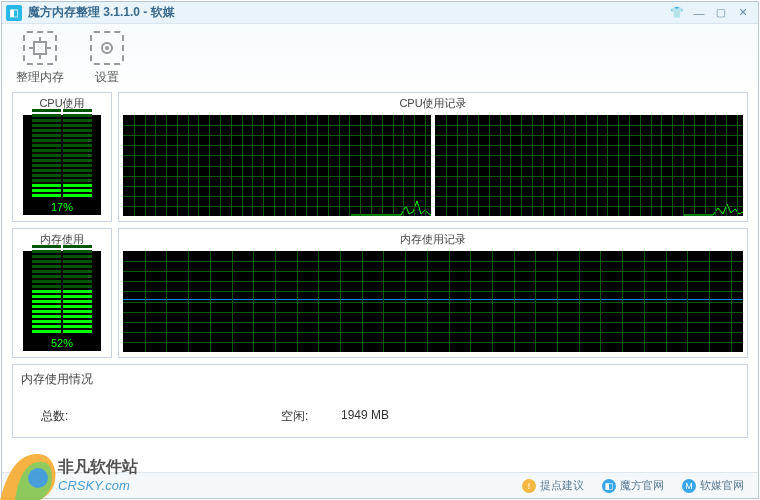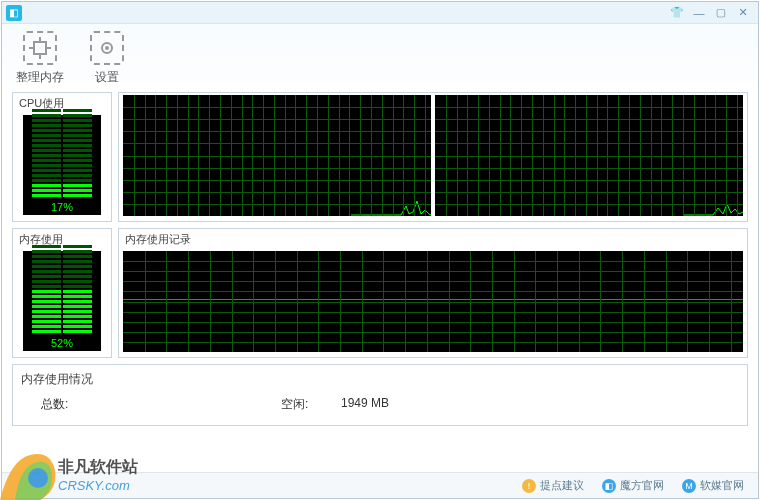--- a/index.html
+++ b/index.html
@@ -17,54 +17,55 @@
 .brand { margin-left: auto; display: flex; flex-direction: column; align-items: center; margin-right: 8px; }
 .brand-box { display: flex; align-items: center; }
 .cube-icon { width: 48px; height: 40px; }
 .brand-text { font-size: 24px; color: #4a7aa6; margin-left: 6px; }
 .upgrade-pill { background: #9aa4ad; color: #fff; border-radius: 12px; padding: 3px 12px; font-size: 11px; margin-top: 2px; display: flex; align-items: center; cursor: pointer; }
 .content { display: flex; flex-direction: column; padding: 0 10px; flex: 1; overflow: hidden; }
 .row { display: flex; margin-bottom: 6px; }
 .panel { border: 1px solid #c8d4df; background: #fff; display: flex; flex-direction: column; }
 .panel-sm { width: 100px; height: 130px; margin-right: 6px; }
 .panel-lg { flex: 1; height: 130px; }
-.panel-head { font-size: 11px; color: #444; padding: 3px 6px; height: 20px; }
+.panel-head { font-size: 11px; color: #444; padding: 3px 6px; height: 20px; text-align: center; }
 .gauge { flex: 1; margin: 2px 10px 6px; background: #000; position: relative; }
 .gauge-fill { position: absolute; left: 8px; right: 8px; bottom: 18px; display: flex; }
 .gauge-col { flex: 1; margin: 0 1px; display: flex; flex-direction: column; justify-content: flex-end; }
 .gauge-bar { height: 3px; margin-top: 2px; }
 .gauge-on { background: #00ff00; }
 .gauge-off { background: #005500; }
 .gauge-label { position: absolute; bottom: 2px; left: 0; right: 0; text-align: center; color: #00ff00; font-size: 11px; }
 .graph-wrap { flex: 1; margin: 2px 4px 5px; display: flex; gap: 4px; }
 .graph { flex: 1; background: #000; position: relative; overflow: hidden; }
 .grid-line { position: absolute; background: #0a5a0a; }
 .grid-h { left: 0; right: 0; height: 1px; }
 .grid-v { top: 0; bottom: 0; width: 1px; }
 .mem-seg { position: absolute; left: 0; right: 0; border-top: 1px solid #0088ff; }
 .info-panel { border: 1px solid #c8d4df; padding: 6px 8px 10px; }
-.info-title { color: #444; font-size: 12px; margin-bottom: 6px; }
+.info-title { color: #444; font-size: 12px; margin-bottom: 18px; }
 .info-row { display: flex; font-size: 12px; color: #333; padding: 2px 20px; }
 .info-label { width: 60px; }
 .info-val { width: 120px; }
 .info-gap { flex: 1; max-width: 180px; }
 .statusbar { height: 26px; border-top: 1px solid #dde6ed; display: flex; align-items: center; justify-content: flex-end; padding: 0 14px; background: #f4f8fb; }
 .status-item { display: flex; align-items: center; margin-left: 18px; font-size: 11px; color: #5a7a92; cursor: pointer; }
 .status-icon { width: 14px; height: 14px; border-radius: 50%; margin-right: 4px; display: flex; align-items: center; justify-content: center; font-size: 9px; color: #fff; }
 .watermark { position: fixed; left: 0; bottom: 0; width: 170px; height: 60px; pointer-events: none; }
 .watermark svg { opacity: 0.85; }
 svg.spike { position: absolute; bottom: 0; right: 0; height: 40px; }
 </style>
 </head>
 <body>
 
 <div class="window">
 
   <div class="titlebar">
     <div class="app-icon">◧</div>
+    <div class="title-text">魔方内存整理 3.1.1.0 - 软媒</div>
     <div class="title-spacer"></div>
     <div class="titlebar-btn">👕</div>
     <div class="titlebar-btn">—</div>
     <div class="titlebar-btn">▢</div>
     <div class="titlebar-btn">✕</div>
   </div>
 
   <div class="toolbar">
     <div class="tool-item">
       <div class="tool-icon">
@@ -134,20 +135,21 @@
                 <div class="gauge-bar gauge-off"></div>
                 <div class="gauge-bar gauge-on"></div>
                 <div class="gauge-bar gauge-on"></div>
                 <div class="gauge-bar gauge-on"></div>
               </div>
             </div>
           <div class="gauge-label">17%</div>
         </div>
       </div>
       <div class="panel panel-lg">
+        <div class="panel-head">CPU使用记录</div>
         <div class="graph-wrap">
           <div class="graph" id="cpu-g1">
             <svg class="spike" width="80" viewBox="0 0 80 40" preserveAspectRatio="none">
                 <polyline points="0,39 50,39 55,30 58,38 62,36 66,25 70,38 74,34 78,38 80,39" fill="none" stroke="#00ff00" stroke-width="1"></polyline>
               </svg>
           <div class="grid-line grid-h" style="top: 10%;"></div>
               <div class="grid-line grid-h" style="top: 20%;"></div>
               <div class="grid-line grid-h" style="top: 30%;"></div>
               <div class="grid-line grid-h" style="top: 40%;"></div>
               <div class="grid-line grid-h" style="top: 50%;"></div>

